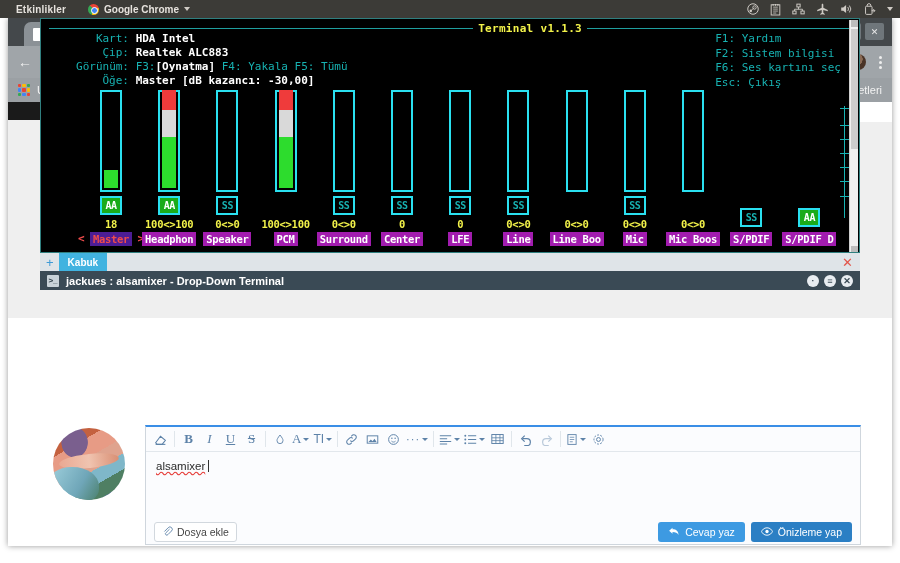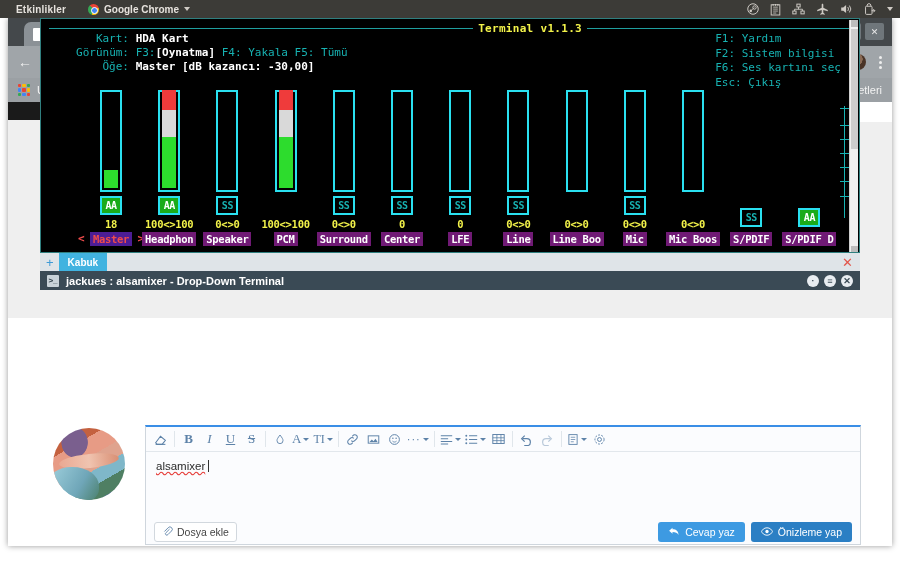--- a/index.html
+++ b/index.html
@@ -200,21 +200,21 @@
     color: #17b2b2; font-size: 10px; font-weight: bold;
     display: flex; align-items: center; justify-content: center; margin-top: 4px;
     letter-spacing: -.5px;
   }
   .mutebox.on { background: #1aab1a; color: #ffffff; }
   .cval {
     color: #f2f24a; font-size: 10.5px; font-weight: bold; margin-top: 3px; white-space: nowrap;
     letter-spacing: -.3px;
   }
   .cname {
-    background: #701a75; color: #ffffff; font-size: 10.5px; font-weight: bold;
+    background: #a21caf; color: #ffffff; font-size: 10.5px; font-weight: bold;
     padding: 1px 3px; margin-top: 2px; white-space: nowrap; letter-spacing: -.3px;
   }
   .chan.sel .cname { background: #4c1d95; color: #ef4b4b; }
   .selarrow { position: absolute; color: #ef4b4b; font-size: 11px; font-weight: bold; bottom: 1px; }
 
   .scale { position: absolute; right: 7px; bottom: 34px; width: 14px; height: 112px; }
   .scale .vline { position: absolute; left: 6px; top: 0; bottom: 0; width: 1px; background: #17b2b2; }
   .scale .tick { position: absolute; left: 2px; width: 9px; height: 1px; background: #17b2b2; }
 
   .term-tabbar {
@@ -327,21 +327,21 @@
             <div class="ebtn">
               <svg width="12" height="13" viewBox="0 0 16 16">
                   <path d="M8 2c3 4 4 5.5 4 7.5A4 4 0 014 9.5C4 7.5 5 6 8 2z" fill="none" stroke="#5d82a8" stroke-width="1.2"></path>
                 </svg>
             </div>
             <div class="ebtn">
                 <span style="font-family:'Liberation Serif',serif;font-size:13px;">A</span>
                 <span class="car"></span>
               </div>
             <div class="ebtn">
-                <span style="font-family:Liberation Serif, serif;font-size:12px;">TI</span>
+                <span style="font-family:Liberation Sans, sans-serif;font-size:12px;">TI</span>
                 <span class="car"></span>
               </div>
             <div class="esep"></div>
             <div class="ebtn">
               <svg width="13" height="13" viewBox="0 0 16 16">
                   <path d="M6.5 9.5a3 3 0 004.2 0l2-2a3 3 0 10-4.2-4.2l-.8.8" fill="none" stroke="#5d82a8" stroke-width="1.3"></path>
                   <path d="M9.5 6.5a3 3 0 00-4.2 0l-2 2a3 3 0 104.2 4.2l.8-.8" fill="none" stroke="#5d82a8" stroke-width="1.3"></path>
                 </svg>
             </div>
             <div class="ebtn">
@@ -448,21 +448,25 @@
     <div class="term-body">
 
       <div class="term-titleline">
         <div class="tl-line"></div>
         <div class="tl-text">Terminal v1.1.3</div>
       </div>
 
       <div class="info-block">
         <div>
           <span class="lbl" style="display:inline-block;width:66px;text-align:right;">Kart:</span>
-          <span class="val">HDA Kart</span>
+          <span class="val">HDA Intel</span>
+        </div>
+        <div>
+          <span class="lbl" style="display:inline-block;width:66px;text-align:right;">Çip:</span>
+          <span class="val">Realtek ALC883</span>
         </div>
         <div>
           <span class="lbl" style="display:inline-block;width:66px;text-align:right;">Görünüm:</span>
           <span class="val2">F3:</span><span class="val">[Oynatma]</span>
           <span class="val2">F4: Yakala  F5: Tümü</span>
         </div>
         <div>
           <span class="lbl" style="display:inline-block;width:66px;text-align:right;">Öğe:</span>
           <span class="val">Master [dB kazancı: -30,00]</span>
         </div>

